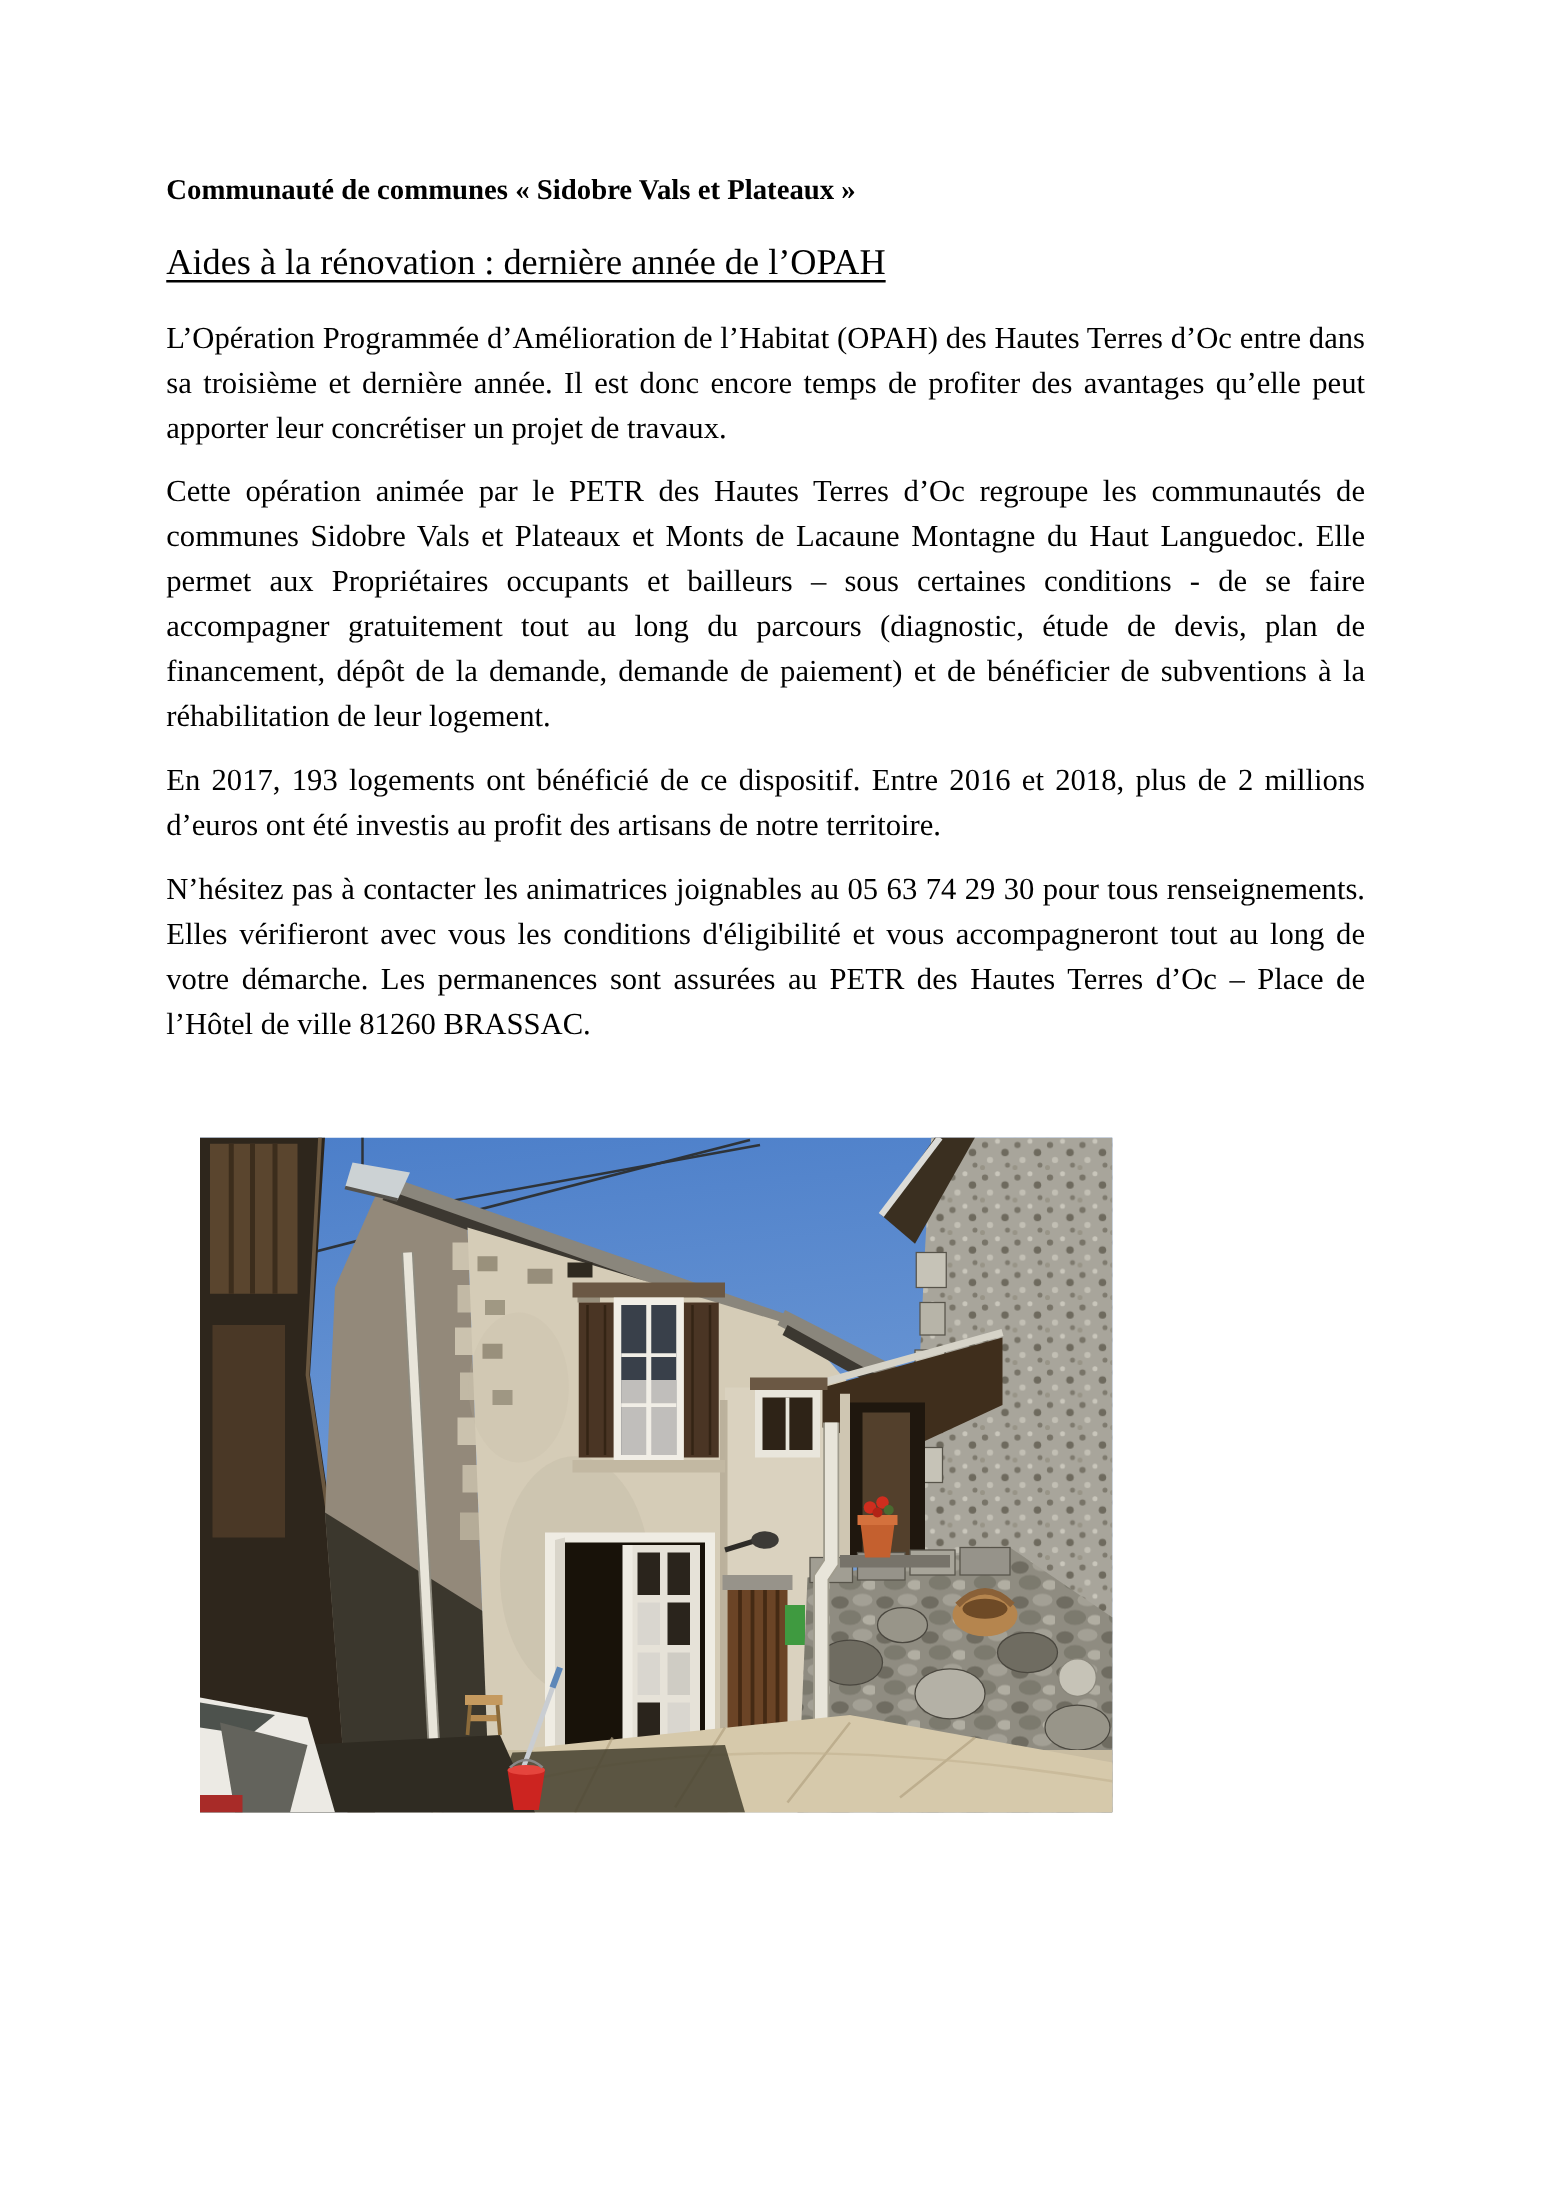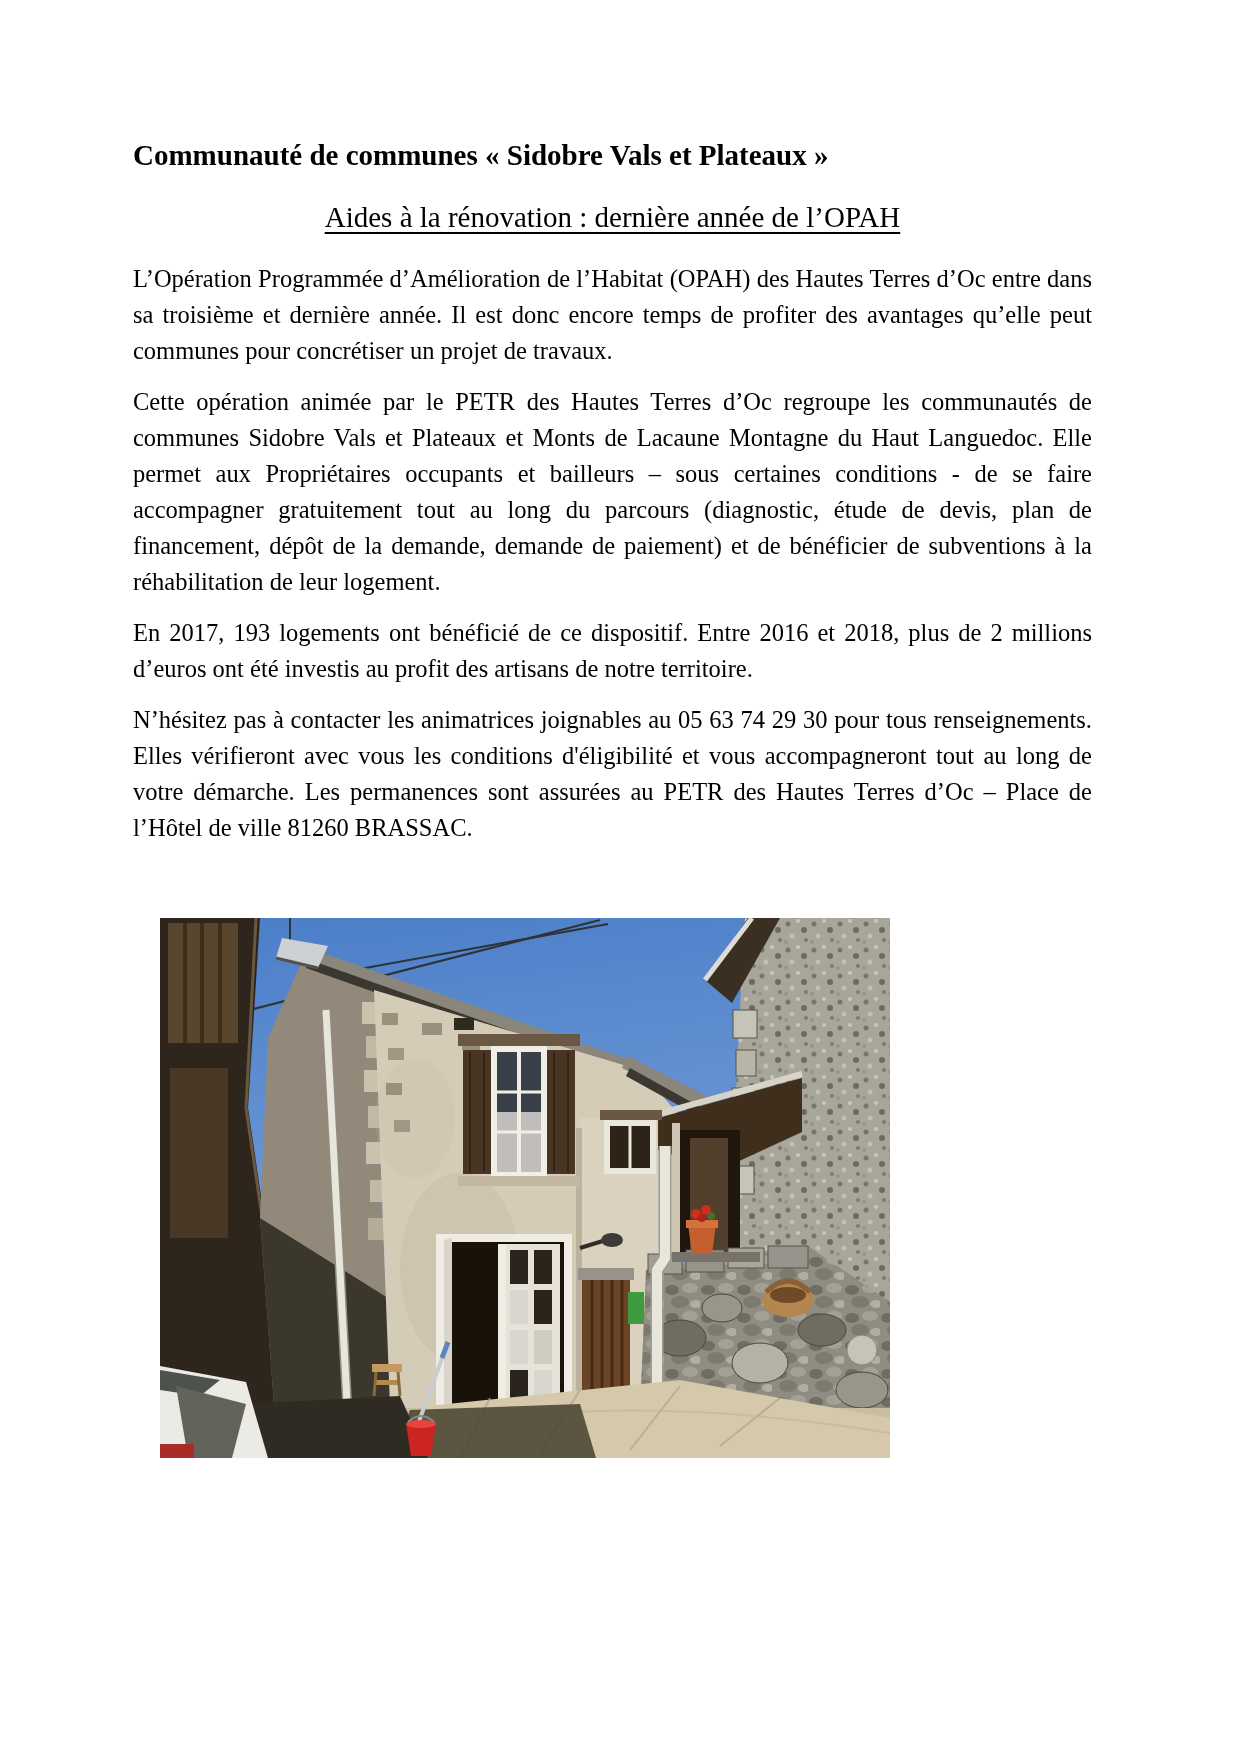--- a/index.html
+++ b/index.html
@@ -1,20 +1,20 @@
 <!DOCTYPE html>
 <html style="--sky-top: #4b7ec9; --sky-bottom: #85abdd; --wall-sunlit: #d5ccb7; --wall-shaded: #93897a; --roof-gray: #8a867c; --dark-wood: #3a2f20; --shutter-brown: #4a3524; --garage-door-brown: #6b4426; --stone-granite: #a8a59b; --stone-dark: #6f6c61; --stone-light: #c6c3b7; --ground-tan: #c9bda2; --shadow-dark: #2f2b22; --downpipe-white: #e8e5da; --bucket-red: #cc2420; --flower-pot-orange: #c4602f; --mailbox-green: #3f9a40; --car-white: #eceae4;"><head>
 <meta charset="utf-8">
 <style>
   html,body{margin:0;padding:0;background:#ffffff;}
   body{width:1240px;height:1754px;overflow:hidden;font-family:"Liberation Serif","DejaVu Serif",serif;color:#000;}
   .page{width:1240px;height:1754px;box-sizing:border-box;padding:138px 148px 0 133px;}
-  h1.title{font-size:29px;font-weight:bold;margin:0 0 27px 0;line-height:1.2;}
+  h1.title{font-size:23px;font-weight:bold;margin:0 0 27px 0;line-height:1.2;}
   h2.subtitle{font-size:29px;font-weight:normal;margin:0 0 26px 0;line-height:1.2;
-              text-decoration:underline;text-decoration-thickness:2px;text-underline-offset:5px;text-align:center;}
+              text-decoration:underline;text-decoration-thickness:2px;text-underline-offset:5px;}
   p.body-par{font-size:24.5px;line-height:36px;text-align:justify;margin:0 0 15px 0;}
   figure.photo{margin:72px 0 0 27px;width:730px;height:540px;padding:0;}
   figure.photo svg{display:block;width:730px;height:540px;}
 
   
   .st-sky-top{stop-color:var(--sky-top,#4b7ec9);}
   .st-sky-bot{stop-color:var(--sky-bottom,#85abdd);}
   .f-wall{fill:var(--wall-sunlit,#d5ccb7);}
   .f-wall-shade{fill:var(--wall-shaded,#93897a);}
   .f-roof{fill:var(--roof-gray,#8a867c);}
@@ -35,21 +35,21 @@
 </style>
 </head>
 <body>
 
 <div class="page">
 
   <h1 class="title">Communauté de communes « Sidobre Vals et Plateaux »</h1>
 
   <h2 class="subtitle">Aides à la rénovation : dernière année de l’OPAH</h2>
 
-  <p class="body-par">L’Opération Programmée d’Amélioration de l’Habitat (OPAH) des Hautes Terres d’Oc entre dans sa troisième et dernière année. Il est donc encore temps de profiter des avantages qu’elle peut communes pour concrétiser un projet de travaux.</p>
+  <p class="body-par">L’Opération Programmée d’Amélioration de l’Habitat (OPAH) des Hautes Terres d’Oc entre dans sa troisième et dernière année. Il est donc encore temps de profiter des avantages qu’elle peut apporter leur concrétiser un projet de travaux.</p>
   <p class="body-par">Cette opération animée par le PETR des Hautes Terres d’Oc regroupe les communautés de communes Sidobre Vals et Plateaux et Monts de Lacaune Montagne du Haut Languedoc. Elle permet aux Propriétaires occupants et bailleurs – sous certaines conditions - de se faire accompagner gratuitement tout au long du parcours (diagnostic, étude de devis, plan de financement, dépôt de la demande, demande de paiement) et de bénéficier de subventions à la réhabilitation de leur logement.</p>
   <p class="body-par">En 2017, 193 logements ont bénéficié de ce dispositif. Entre 2016 et 2018, plus de 2 millions d’euros ont été investis au profit des artisans de notre territoire.</p>
   <p class="body-par">N’hésitez pas à contacter les animatrices joignables au 05 63 74 29 30 pour tous renseignements. Elles vérifieront avec vous les conditions d'éligibilité et vous accompagneront tout au long de votre démarche. Les permanences sont assurées au PETR des Hautes Terres d’Oc – Place de l’Hôtel de ville 81260 BRASSAC.</p>
 
   <figure class="photo">
     <svg viewBox="0 0 730 540" xmlns="http://www.w3.org/2000/svg" aria-hidden="true">
       <defs>
         <linearGradient id="skyg" x1="0" y1="0" x2="0.15" y2="1">
           <stop offset="0" class="st-sky-top"></stop>
           <stop offset="1" class="st-sky-bot"></stop>

